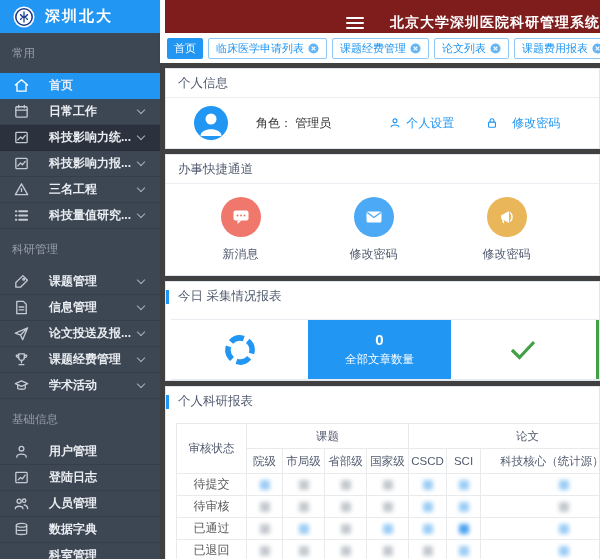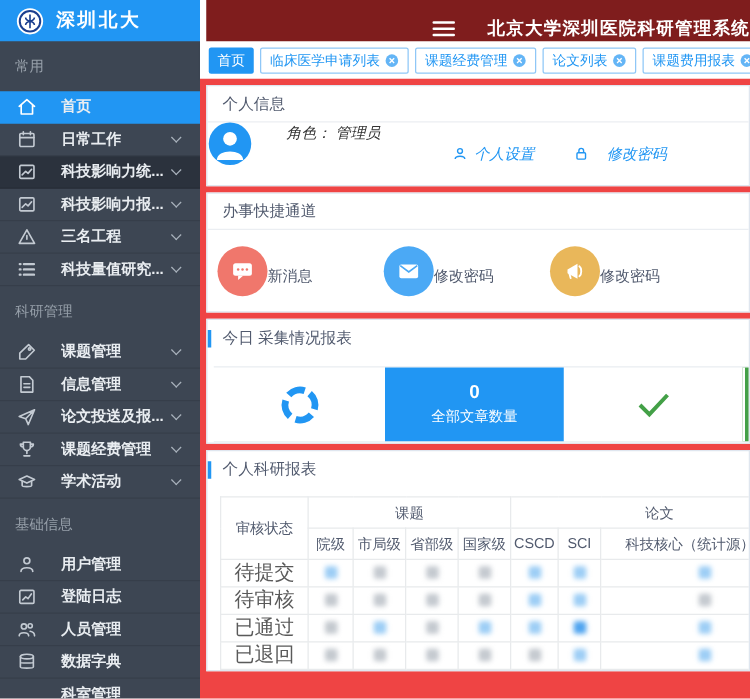--- a/index.html
+++ b/index.html
@@ -28,38 +28,38 @@
   .app-title { color:#fff; font-size:14px; font-weight:bold; margin-left:26px; letter-spacing:1px; }
 
   
   .tabbar { position:absolute; left:160px; top:33px; right:0; height:30px; background:#fff; display:flex; align-items:center; padding-left:7px; box-shadow:0 1px 2px rgba(0,0,0,0.07); }
   .tab { height:21px; display:flex; align-items:center; padding:0 7px; font-size:11px; border-radius:2px; margin-right:5px; cursor:pointer; white-space:nowrap; }
   .tab.active { background:#2196F3; color:#fff; }
   .tab.closable { border:1px solid #8FC7F7; color:#2196F3; background:#fff; gap:4px; }
   .tab-close { display:flex; align-items:center; cursor:pointer; }
 
   
-  .content { position:absolute; left:160px; top:63px; right:0; bottom:0; background:#ef4444; overflow:hidden; padding-top:5px; }
+  .content { position:absolute; left:160px; top:63px; right:0; bottom:0; background:#404040; overflow:hidden; padding-top:5px; }
   .card { background:#fff; border:1px solid #DFE6EF; margin:0 0 5px 5px; overflow:hidden; }
   .card-h { height:29px; display:flex; align-items:center; padding:0 12px; font-size:12.5px; color:#515A6E; border-bottom:1px solid #EBEEF2; }
   .card-h.barred { border-bottom:none; padding-left:0; }
   .blue-bar { width:3px; height:14px; background:#2196F3; margin-right:9px; }
 
   
-  .pi-body { height:50px; display:flex; padding-left:1px;font-style:italic; }
+  .pi-body { height:50px; display:flex; align-items:center; padding-left:28px; }
   .avatar { width:34px; height:34px; border-radius:50%; background:#2196F3; display:flex; align-items:center; justify-content:center; overflow:hidden; }
   .role { margin-left:28px; color:#333; font-size:12px; }
   .pi-link { display:flex; align-items:center; gap:5px; color:#2196F3; font-size:12px; cursor:pointer; }
   .pi-link.first { margin-left:58px; }
   .pi-link.second { margin-left:32px;gap:14px; }
   .pi-link svg { stroke:#2196F3; fill:none; stroke-width:1.3; }
 
   
   .qc-body { display:flex; padding:13px 26px 12px 8px; }
-  .qc-item { flex:1; display:flex; flex-direction:row; align-items:center; cursor:pointer; }
+  .qc-item { flex:1; display:flex; flex-direction:column; align-items:center; cursor:pointer; }
   .qc-circle { width:40px; height:40px; border-radius:50%; display:flex; align-items:center; justify-content:center; }
   .qc-circle.c0 { background:#F0776C; }
   .qc-circle.c1 { background:#4BA9F5; }
   .qc-circle.c2 { background:#E9B75A; }
   .qc-label { margin-top:9px; color:#515A6E; font-size:12px; }
 
   
   .stat-row { display:flex; margin-left:5px; margin-top:8px; height:61px; border-top:1px solid #E9EDF1; border-bottom:1px solid #E9EDF1; width:calc(100% - 5px); }
   .stat-box { display:flex; flex-direction:column; align-items:center; justify-content:center; cursor:pointer; }
   .stat-box.w1 { width:137px; }
@@ -67,21 +67,21 @@
   .stat-box.blue { background:#2196F3; color:#fff; }
   .stat-box.green { flex:1; background:#43A047; border-left:2px solid #fff; }
   .stat-num { font-size:15px; font-weight:bold; line-height:1.1; }
   .stat-lab { font-size:11.5px; margin-top:3px; }
 
   
   .rt-wrap { padding:7px 0 0 10px; }
   table.rt { border-collapse:collapse; table-layout:fixed; width:470px; }
   table.rt th, table.rt td { border:1px solid #E8EAEC; font-weight:normal; text-align:center; }
   table.rt th { color:#515A6E; font-size:11.5px; height:25px; }
-  table.rt td { height:22px; color:#5A5A5A; font-size:16px; }
+  table.rt td { height:22px; color:#5A5A5A; font-size:12px; }
   .blur { display:inline-block; width:10px; height:10px; border-radius:2px; filter:blur(2px); vertical-align:middle; }
   .blur.b { background:#9CCDF5; }
   .blur.g { background:#C4C9CF; }
   .blur.B { background:#4DA3EF; }
 </style>
 </head>
 <body>
 
 <div class="app">
 

